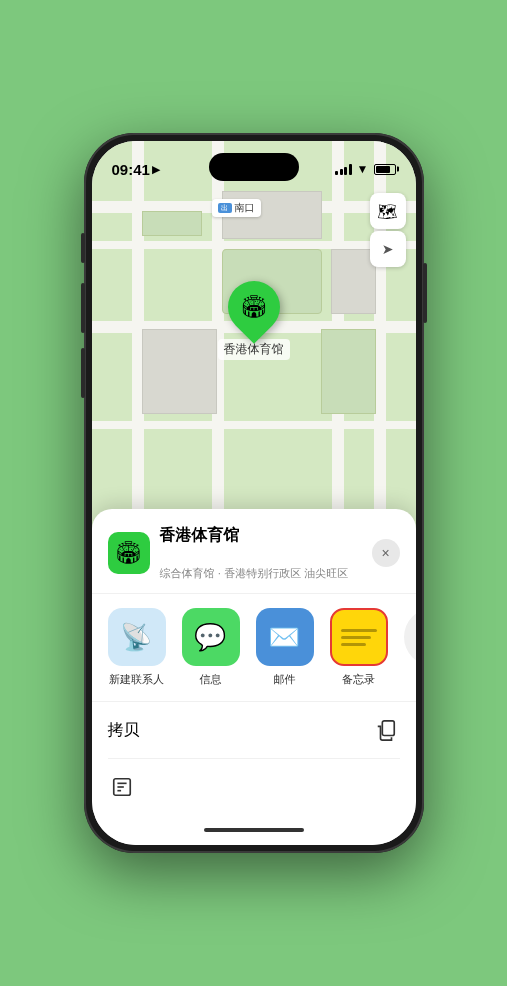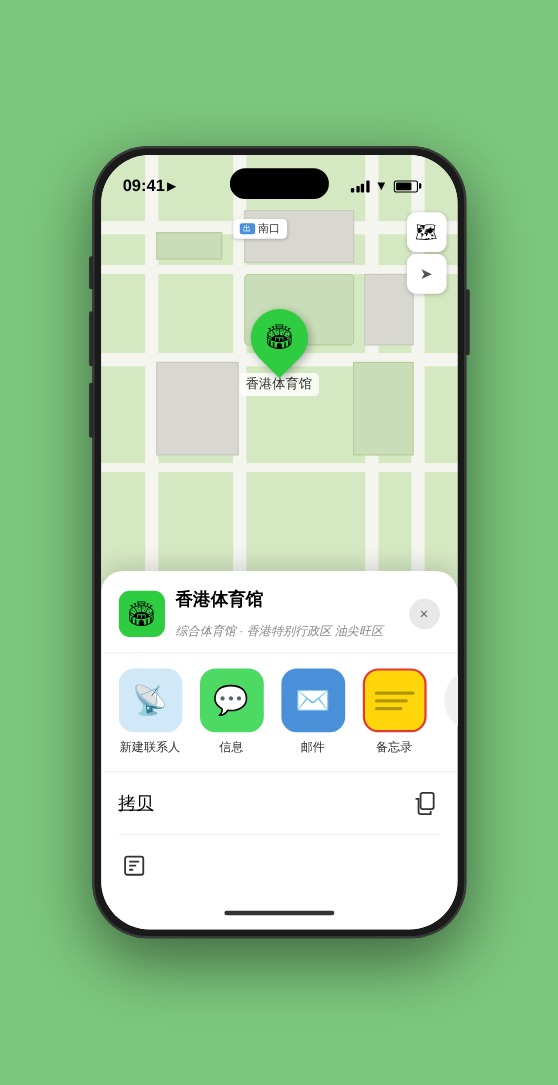--- a/index.html
+++ b/index.html
@@ -30,21 +30,21 @@
     }
     
     .status-bar {
       height: 44px;
       background: transparent;
       display: flex;
       align-items: center;
       justify-content: space-between;
       padding: 12px 20px 0;
       position: absolute;
-      top: 0; left: 0; right: 16px;
+      top: 0; left: 0; right: 0;
       z-index: 10;
     }
     .status-time {
       font-size: 15px;
       font-weight: 600;
       color: #000;
     }
     .status-icons {
       display: flex;
       align-items: center;
@@ -247,22 +247,21 @@
       flex: 1;
     }
     .venue-name {
       font-size: 16px;
       font-weight: 600;
       color: #000;
     }
     .venue-desc {
       font-size: 11px;
       color: #888;
-      margin-top: 10px;
-      font-style: italic;
+      margin-top: 20px;
     }
     .close-btn {
       width: 28px;
       height: 28px;
       background: #e8e8e8;
       border-radius: 50%;
       display: flex;
       align-items: center;
       justify-content: center;
       font-size: 14px;
@@ -353,21 +352,20 @@
       justify-content: space-between;
       padding: 14px 0;
       border-bottom: 1px solid #f0f0f0;
     }
     .action-item:last-child {
       border-bottom: none;
     }
     .action-label {
       font-size: 16px;
       color: #000;
-      text-decoration: underline;
     }
     .action-icon {
       width: 28px;
       height: 28px;
       display: flex;
       align-items: center;
       justify-content: center;
       color: #333;
       font-size: 20px;
     }

